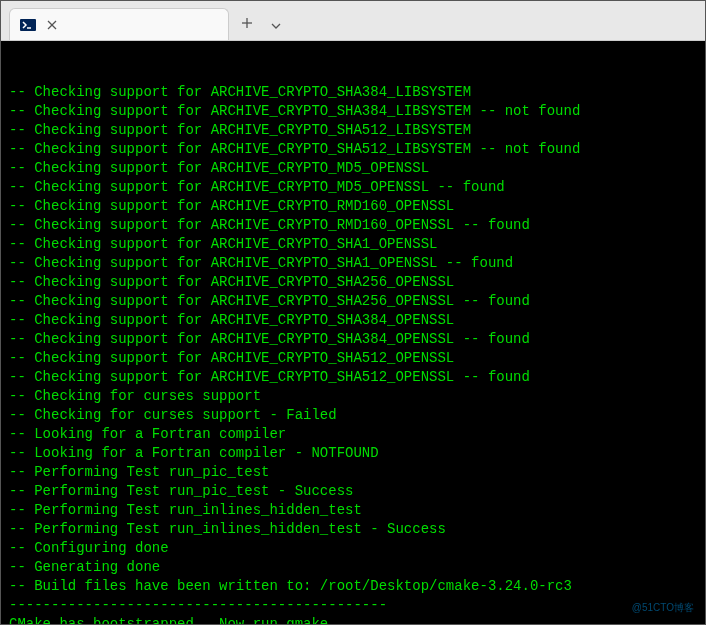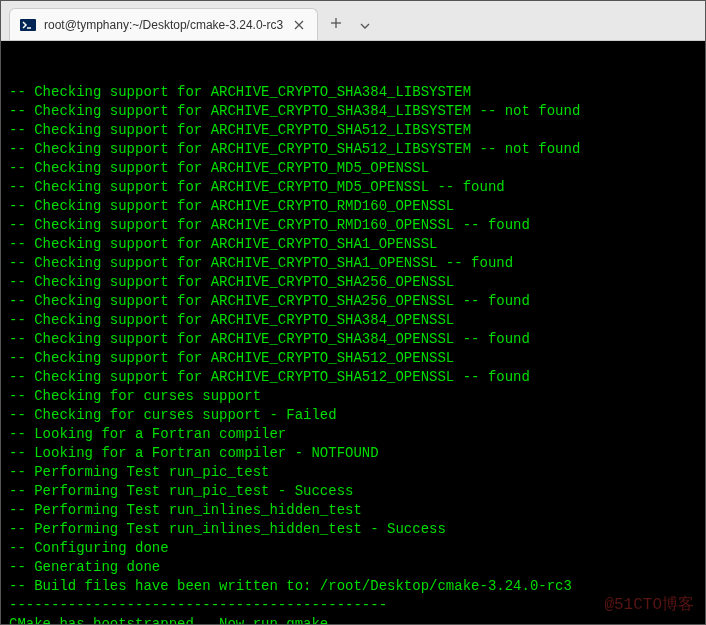--- a/index.html
+++ b/index.html
@@ -95,40 +95,39 @@
       overflow: hidden;
       white-space: pre;
     }
     .term-line {
       white-space: pre;
     }
     .watermark {
       position: absolute;
       right: 12px;
       bottom: 10px;
-      color: #7f1d1d;
-      font-size: 16px;
-      font-family: Liberation Mono, monospace;
+      color: #0369a1;
+      font-size: 10px;
+      font-family: Liberation Sans, sans-serif;
       opacity: 0.7;
     }
   </style>
 </head>
 <body>
 
 <div class="window">
   <div class="tab-bar">
     <div class="tab">
       <span class="tab-icon">
         <svg viewBox="0 0 16 16">
           <rect x="0" y="2" width="16" height="12" rx="1" fill="#012456"></rect>
           <path d="M3 5 L6 8 L3 11" stroke="#ffffff" stroke-width="1.5" fill="none"></path>
           <line x1="7" y1="11" x2="11" y2="11" stroke="#ffffff" stroke-width="1.5"></line>
         </svg>
       </span>
-      <span class="tab-title">root@tymphany:~/Desktop/cmake-3.24.0-rc3</span>
       <span class="tab-close">
         <svg width="10" height="10" viewBox="0 0 10 10">
           <line x1="1" y1="1" x2="9" y2="9" stroke="#555" stroke-width="1.2"></line>
           <line x1="9" y1="1" x2="1" y2="9" stroke="#555" stroke-width="1.2"></line>
         </svg>
       </span>
     </div>
     <div class="tab-actions">
       <span class="tab-action-btn">
         <svg width="12" height="12" viewBox="0 0 12 12">

